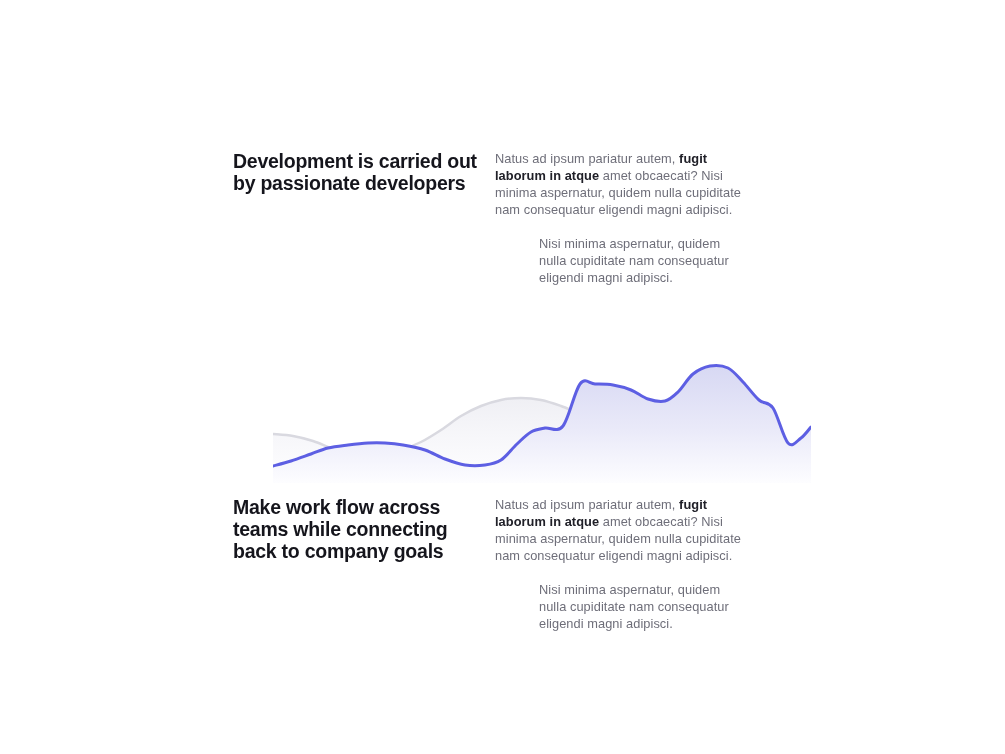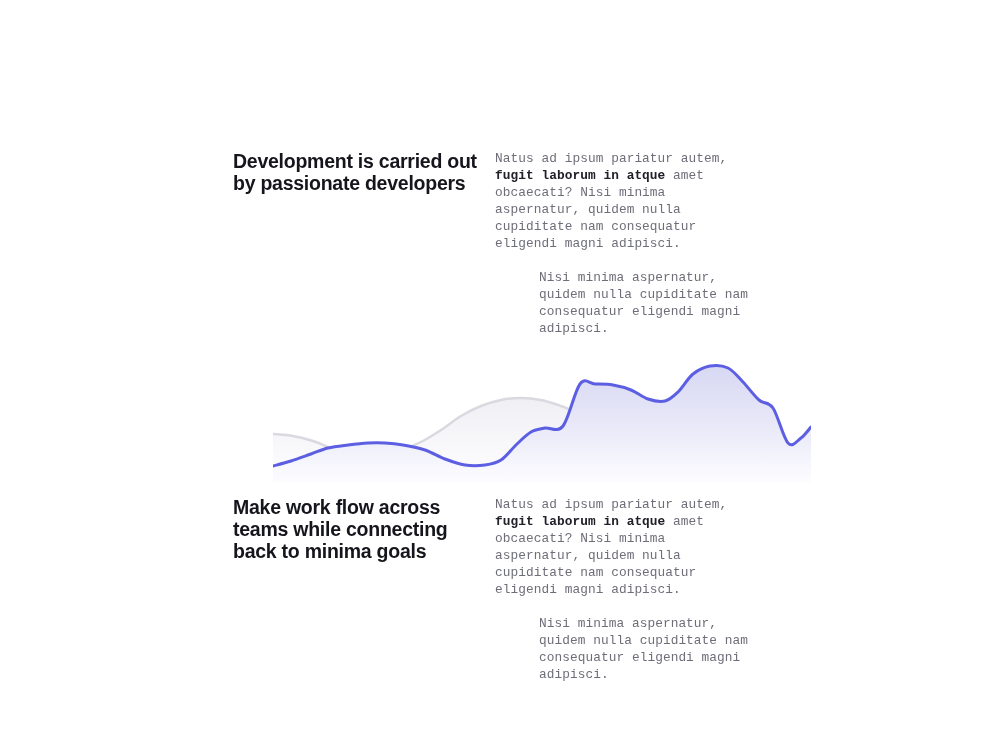--- a/index.html
+++ b/index.html
@@ -43,21 +43,20 @@
     box-sizing: border-box;
   }
 
   .block-body {
     width: 255px;
     flex: 0 0 255px;
     font-size: 12.8px;
     line-height: 17px;
     color: #6e6e79;
     letter-spacing: 0.005em;
-    font-family: Liberation Mono, monospace;
   }
   .block-body p {
     margin: 0 0 17px 0;
   }
   .block-body p:last-child {
     margin-bottom: 0;
     margin-left: 44px;
   }
   .block-body strong {
     font-weight: 700;
@@ -116,21 +115,21 @@
       </g>
 
       <g>
         <path id="pri-fill" fill="url(#gradPrimary)" stroke="none" d="M 0 114 C 3.00 113.17, 11.67 111.00, 18.00 109.00 C 24.33 107.00, 31.83 104.17, 38.00 102.00 C 44.17 99.83, 48.83 97.50, 55.00 96.00 C 61.17 94.50, 68.33 93.83, 75.00 93.00 C 81.67 92.17, 88.83 91.33, 95.00 91.00 C 101.17 90.67, 106.17 90.67, 112.00 91.00 C 117.83 91.33, 123.33 91.83, 130.00 93.00 C 136.67 94.17, 145.00 95.67, 152.00 98.00 C 159.00 100.33, 165.33 104.50, 172.00 107.00 C 178.67 109.50, 185.33 112.00, 192.00 113.00 C 198.67 114.00, 206.00 113.83, 212.00 113.00 C 218.00 112.17, 222.67 111.50, 228.00 108.00 C 233.33 104.50, 239.00 96.67, 244.00 92.00 C 249.00 87.33, 253.33 82.67, 258.00 80.00 C 262.67 77.33, 266.67 77.00, 272.00 76.00 C 277.33 75.00, 284.17 81.33, 290.00 74.00 C 295.83 66.67, 301.67 39.00, 307.00 32.00 C 312.33 25.00, 316.50 31.83, 322.00 32.00 C 327.50 32.17, 334.00 32.00, 340.00 33.00 C 346.00 34.00, 352.17 35.67, 358.00 38.00 C 363.83 40.33, 369.33 45.17, 375.00 47.00 C 380.67 48.83, 387.00 50.17, 392.00 49.00 C 397.00 47.83, 400.33 44.50, 405.00 40.00 C 409.67 35.50, 414.67 26.33, 420.00 22.00 C 425.33 17.67, 431.17 15.00, 437.00 14.00 C 442.83 13.00, 449.50 13.33, 455.00 16.00 C 460.50 18.67, 464.83 24.67, 470.00 30.00 C 475.17 35.33, 481.00 43.67, 486.00 48.00 C 491.00 52.33, 495.17 48.83, 500.00 56.00 C 504.83 63.17, 510.33 86.00, 515.00 91.00 C 519.67 96.00, 524.17 88.67, 528.00 86.00 C 531.83 83.33, 536.33 76.83, 538.00 75.00 L 538 131 L 0 131 Z"></path>
         <path id="pri-line" fill="none" stroke="#5d5fe3" stroke-width="3" stroke-linecap="round" stroke-linejoin="round" d="M 0 114 C 3.00 113.17, 11.67 111.00, 18.00 109.00 C 24.33 107.00, 31.83 104.17, 38.00 102.00 C 44.17 99.83, 48.83 97.50, 55.00 96.00 C 61.17 94.50, 68.33 93.83, 75.00 93.00 C 81.67 92.17, 88.83 91.33, 95.00 91.00 C 101.17 90.67, 106.17 90.67, 112.00 91.00 C 117.83 91.33, 123.33 91.83, 130.00 93.00 C 136.67 94.17, 145.00 95.67, 152.00 98.00 C 159.00 100.33, 165.33 104.50, 172.00 107.00 C 178.67 109.50, 185.33 112.00, 192.00 113.00 C 198.67 114.00, 206.00 113.83, 212.00 113.00 C 218.00 112.17, 222.67 111.50, 228.00 108.00 C 233.33 104.50, 239.00 96.67, 244.00 92.00 C 249.00 87.33, 253.33 82.67, 258.00 80.00 C 262.67 77.33, 266.67 77.00, 272.00 76.00 C 277.33 75.00, 284.17 81.33, 290.00 74.00 C 295.83 66.67, 301.67 39.00, 307.00 32.00 C 312.33 25.00, 316.50 31.83, 322.00 32.00 C 327.50 32.17, 334.00 32.00, 340.00 33.00 C 346.00 34.00, 352.17 35.67, 358.00 38.00 C 363.83 40.33, 369.33 45.17, 375.00 47.00 C 380.67 48.83, 387.00 50.17, 392.00 49.00 C 397.00 47.83, 400.33 44.50, 405.00 40.00 C 409.67 35.50, 414.67 26.33, 420.00 22.00 C 425.33 17.67, 431.17 15.00, 437.00 14.00 C 442.83 13.00, 449.50 13.33, 455.00 16.00 C 460.50 18.67, 464.83 24.67, 470.00 30.00 C 475.17 35.33, 481.00 43.67, 486.00 48.00 C 491.00 52.33, 495.17 48.83, 500.00 56.00 C 504.83 63.17, 510.33 86.00, 515.00 91.00 C 519.67 96.00, 524.17 88.67, 528.00 86.00 C 531.83 83.33, 536.33 76.83, 538.00 75.00"></path>
       </g>
     </svg>
   </figure>
 
   <section class="content-block" id="block-bottom">
-    <h2 class="block-heading">Make work flow across teams while connecting back to minima goals</h2>
+    <h2 class="block-heading">Make work flow across teams while connecting back to company goals</h2>
 
     <div class="block-body">
       <p><span>Natus ad ipsum pariatur autem, </span><strong>fugit laborum in atque</strong><span> amet obcaecati? Nisi minima aspernatur, quidem nulla cupiditate nam consequatur eligendi magni adipisci.</span></p>
       <p><span>Nisi minima aspernatur, quidem nulla cupiditate nam consequatur eligendi magni adipisci.</span></p>
     </div>
   </section>
 
 </div>
 
 </body></html>

